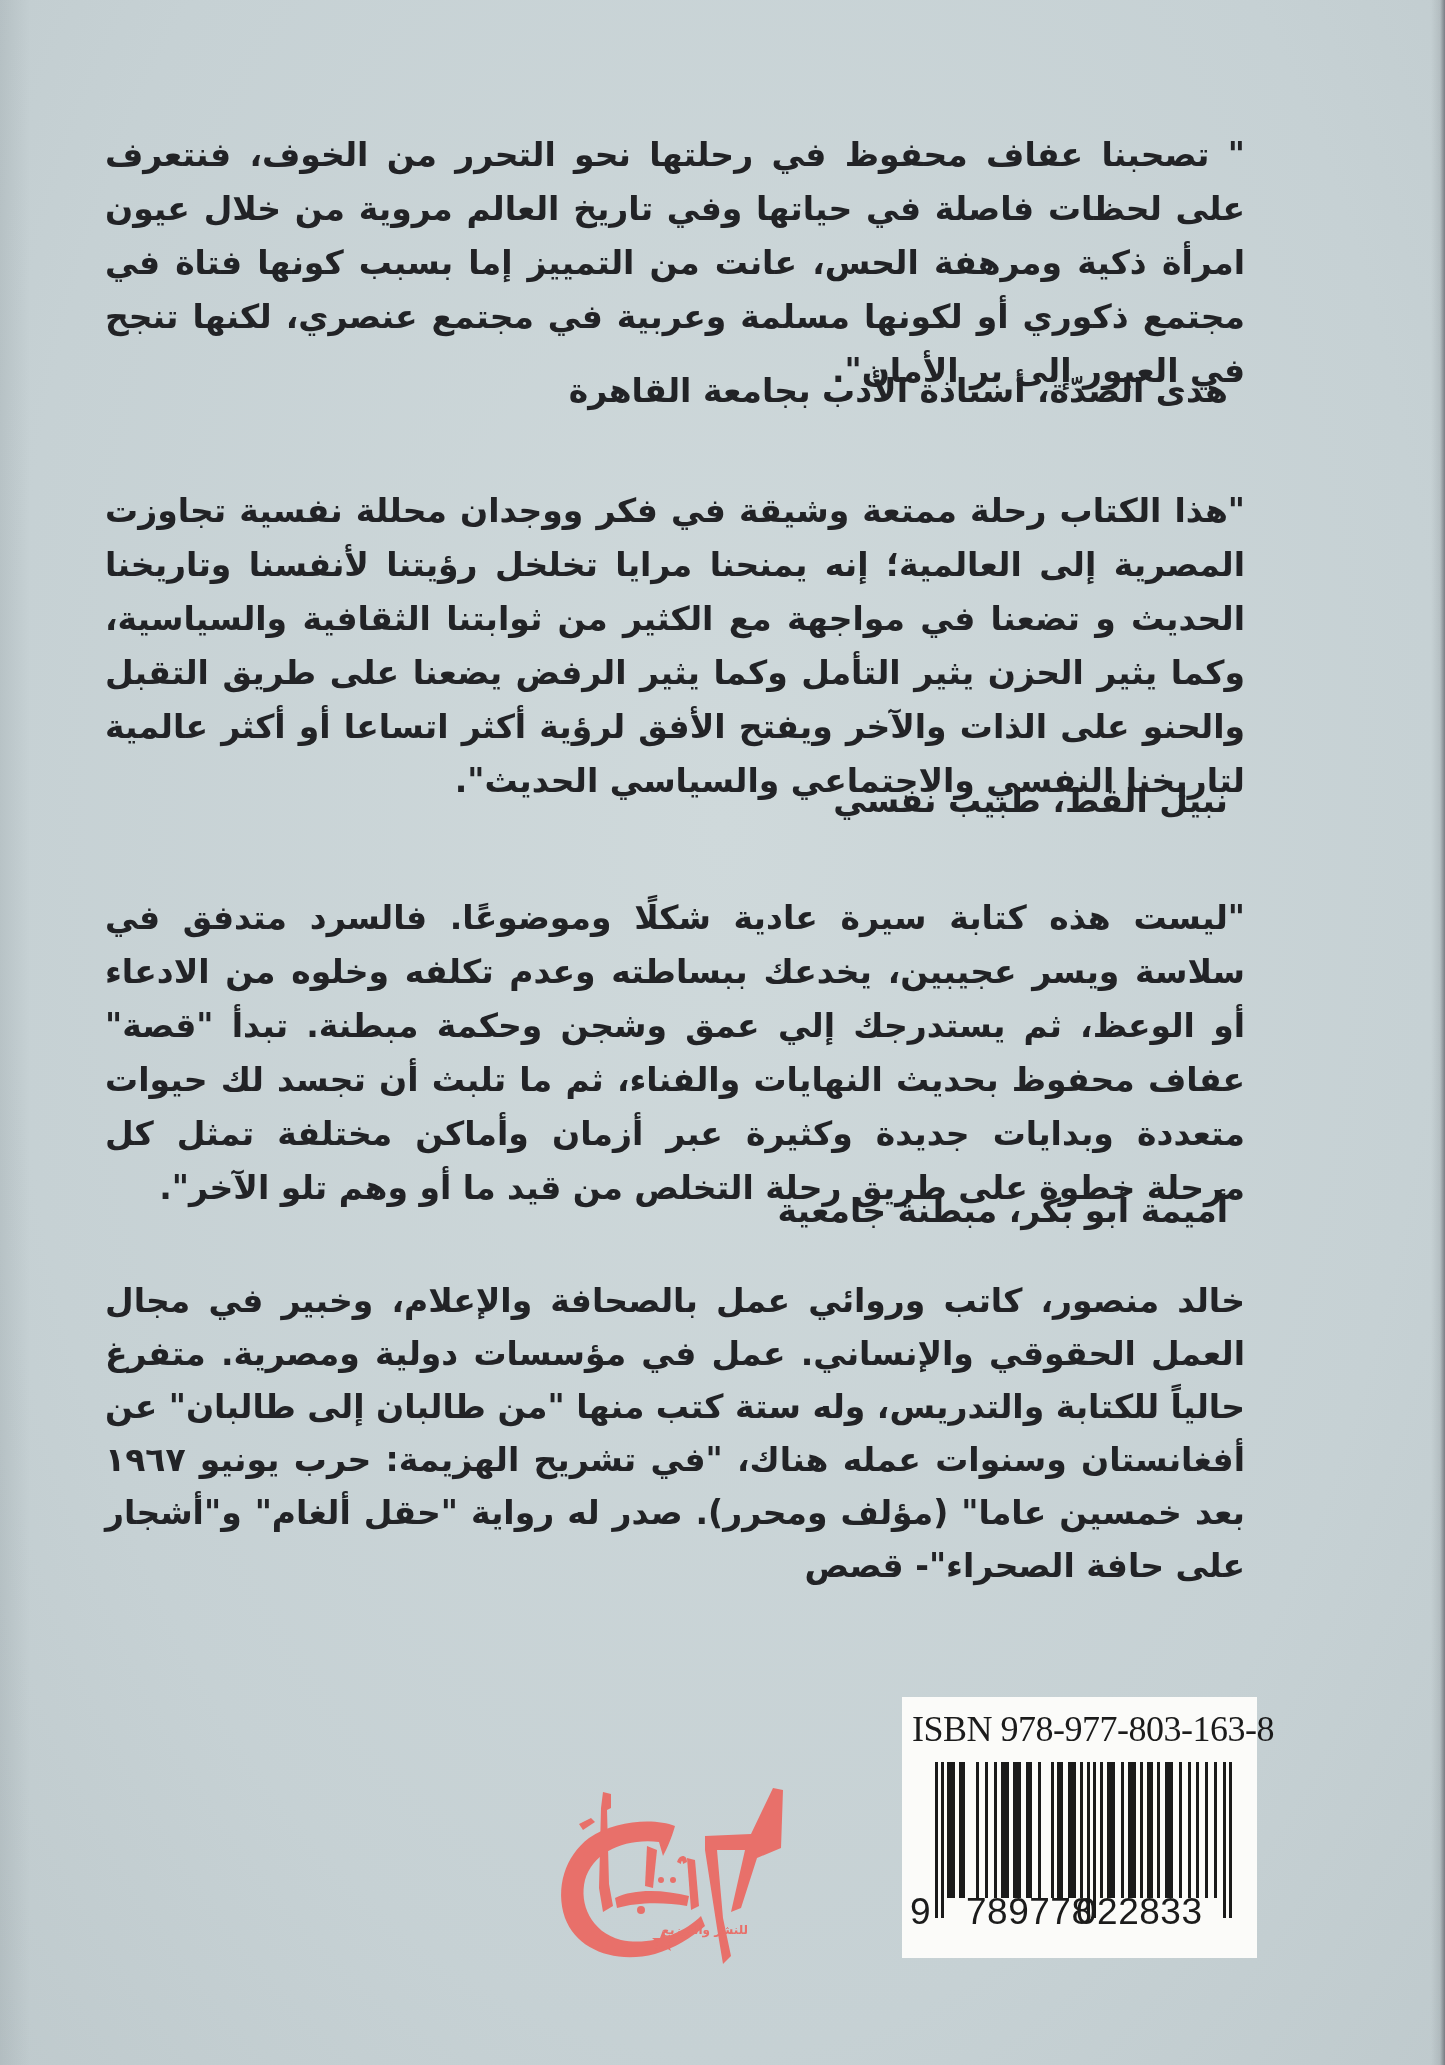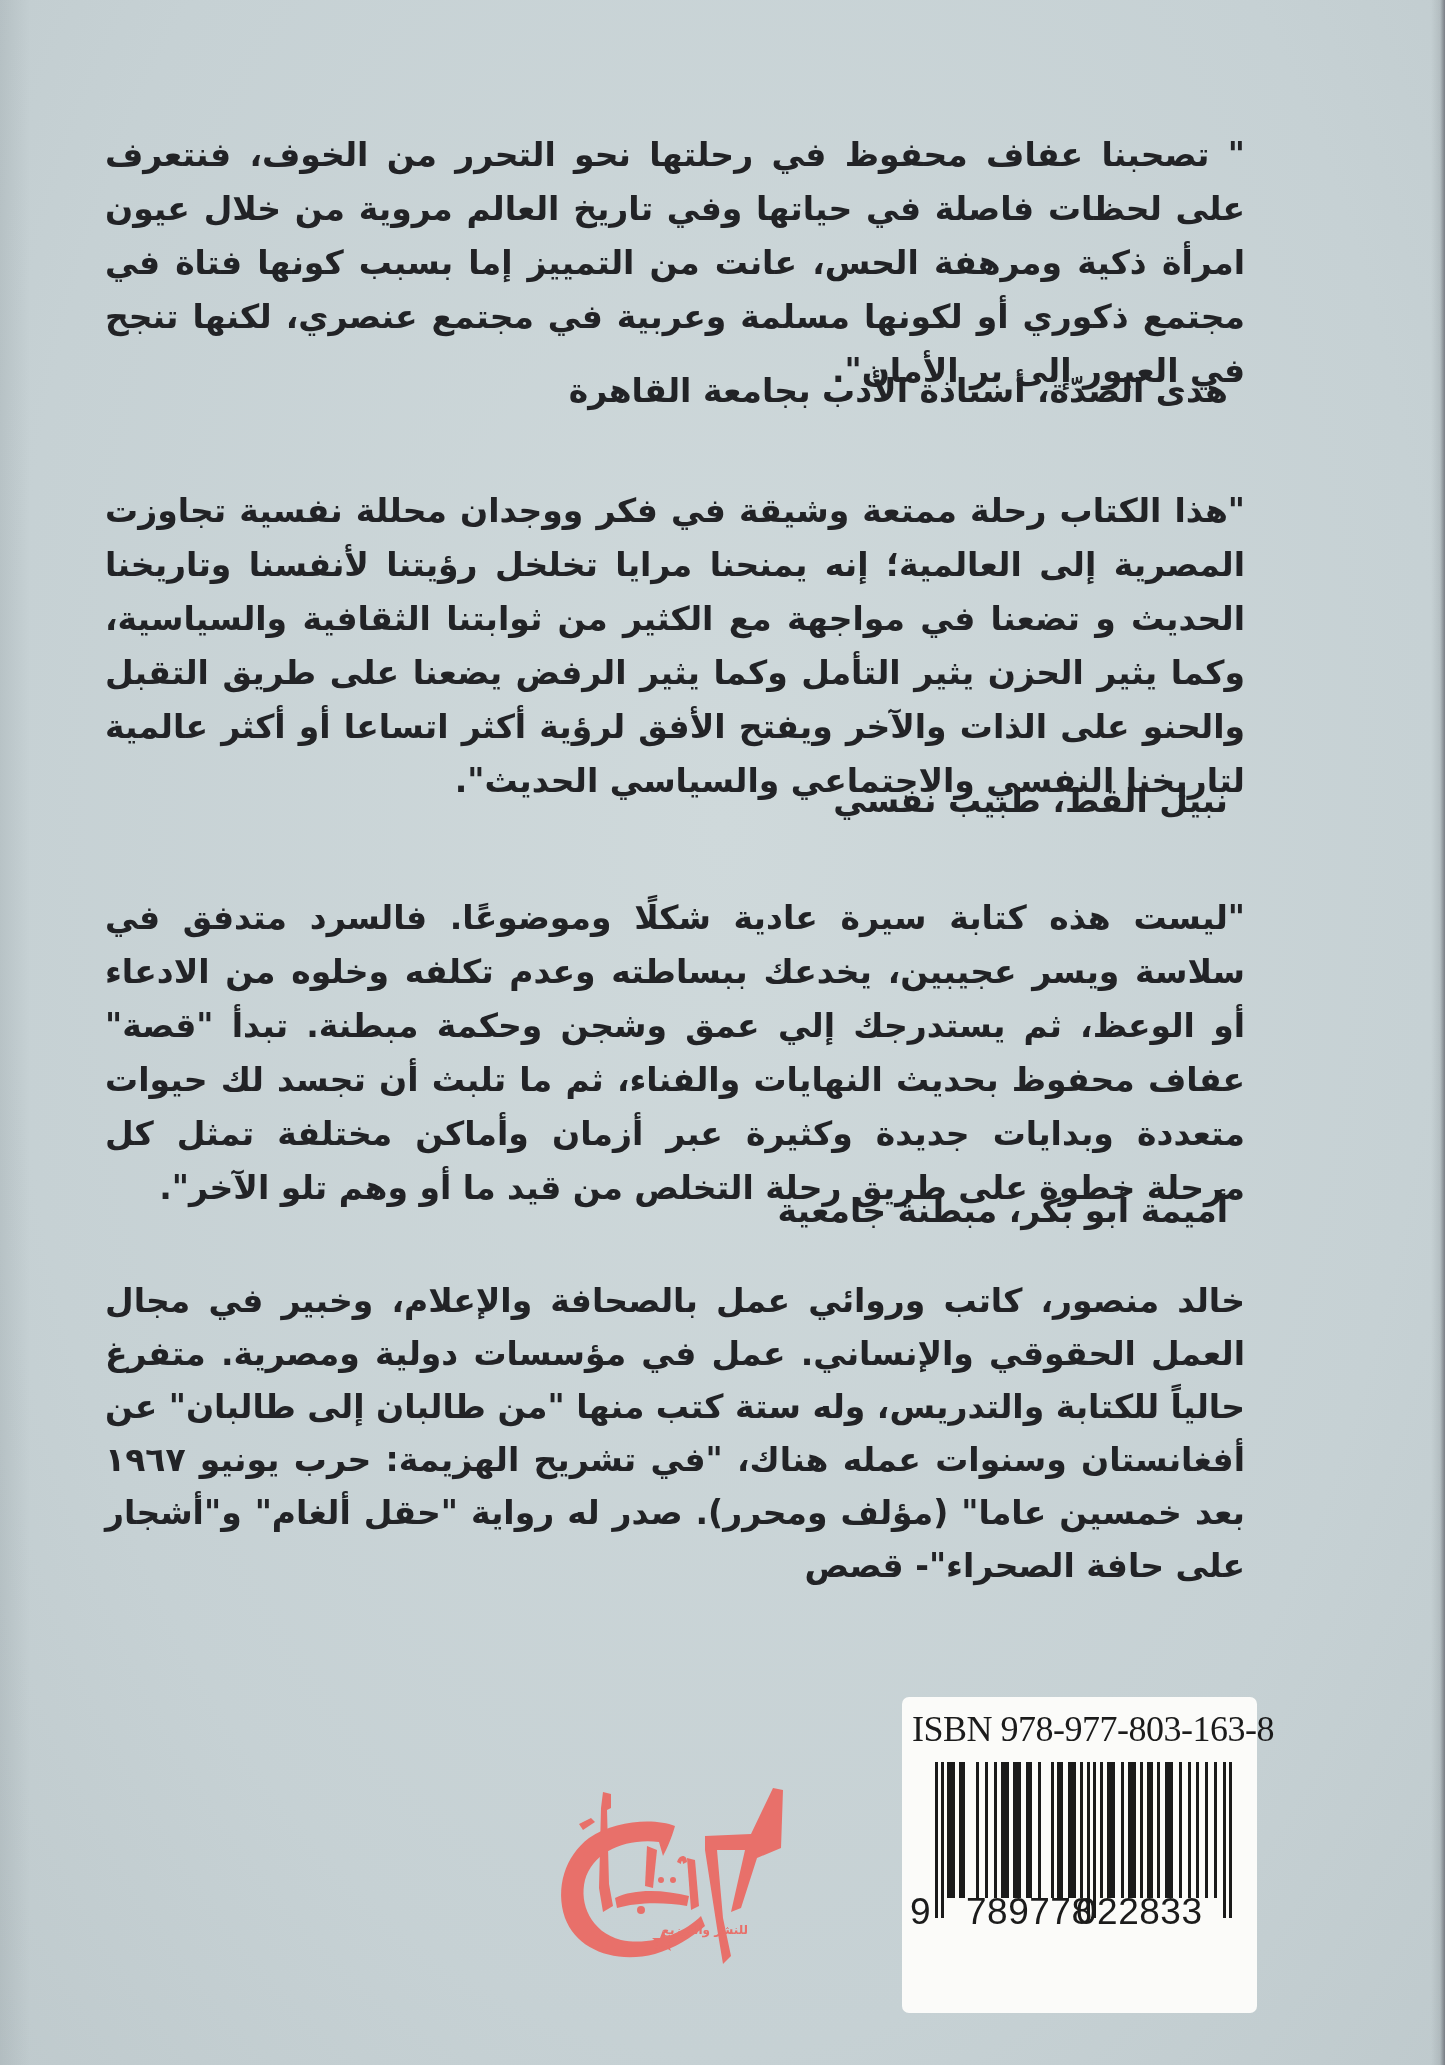--- a/index.html
+++ b/index.html
@@ -35,23 +35,22 @@
   #a2 { top: 774px; }
   #p3 { top: 891px; }
   #a3 { top: 1184px; }
   #p4 { top: 1274px; line-height: 53px; }
 
   
   .logo { position: absolute; left: 555px; top: 1788px; width: 230px; height: 176px; text-align: right; }
 
   
   .isbn-box {
-    position: absolute; left: 902px; top: 1697px; width: 355px; height: 316px;
+    position: absolute; left: 902px; top: 1697px; width: 355px; height: 261px;
     background: #fbfbf9;
-    border-radius: 7px;
   }
   .isbn-text {
     position: absolute; left: 10px; top: 12px; width: 340px;
     font-family: "Liberation Serif", serif; font-size: 36px; line-height: 40px;
     color: #1b1b1b; letter-spacing: -0.5px; white-space: nowrap;
   }
   .bars { position: absolute; left: 33px; top: 65px; width: 300px; height: 156px; }
   .digits { position: absolute; top: 195px; font-family: "Liberation Sans", sans-serif;
     font-size: 37px; line-height: 40px; color: #1b1b1b; letter-spacing: 0.5px; }
   #d-first { left: 8px; }

